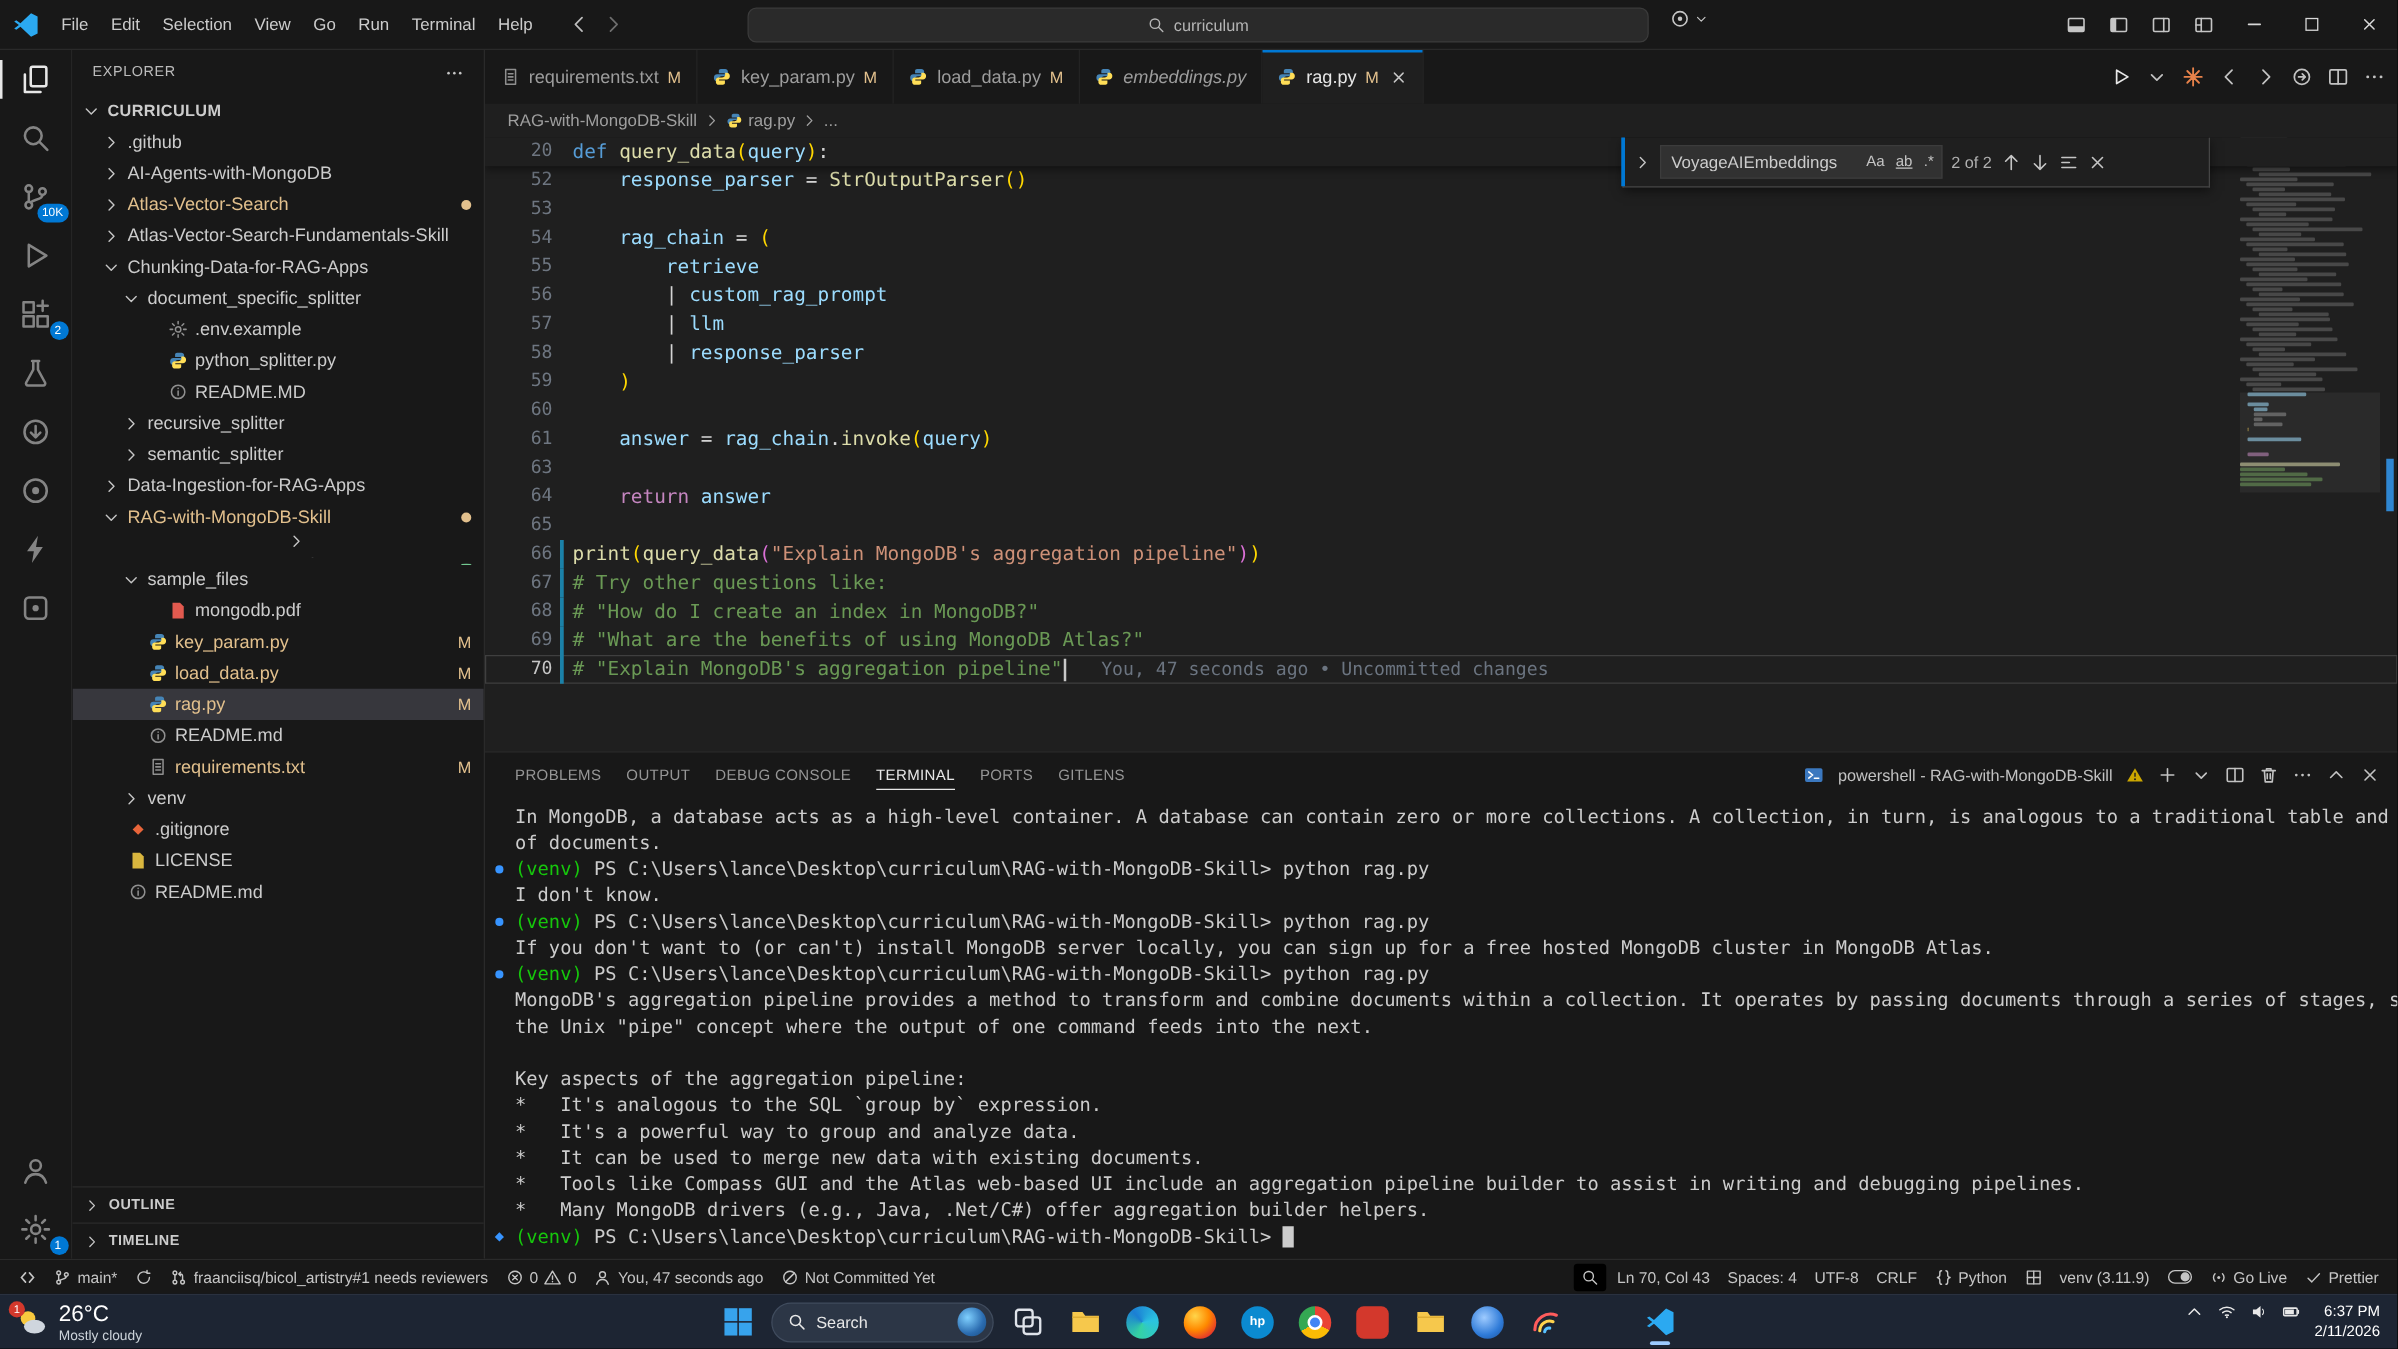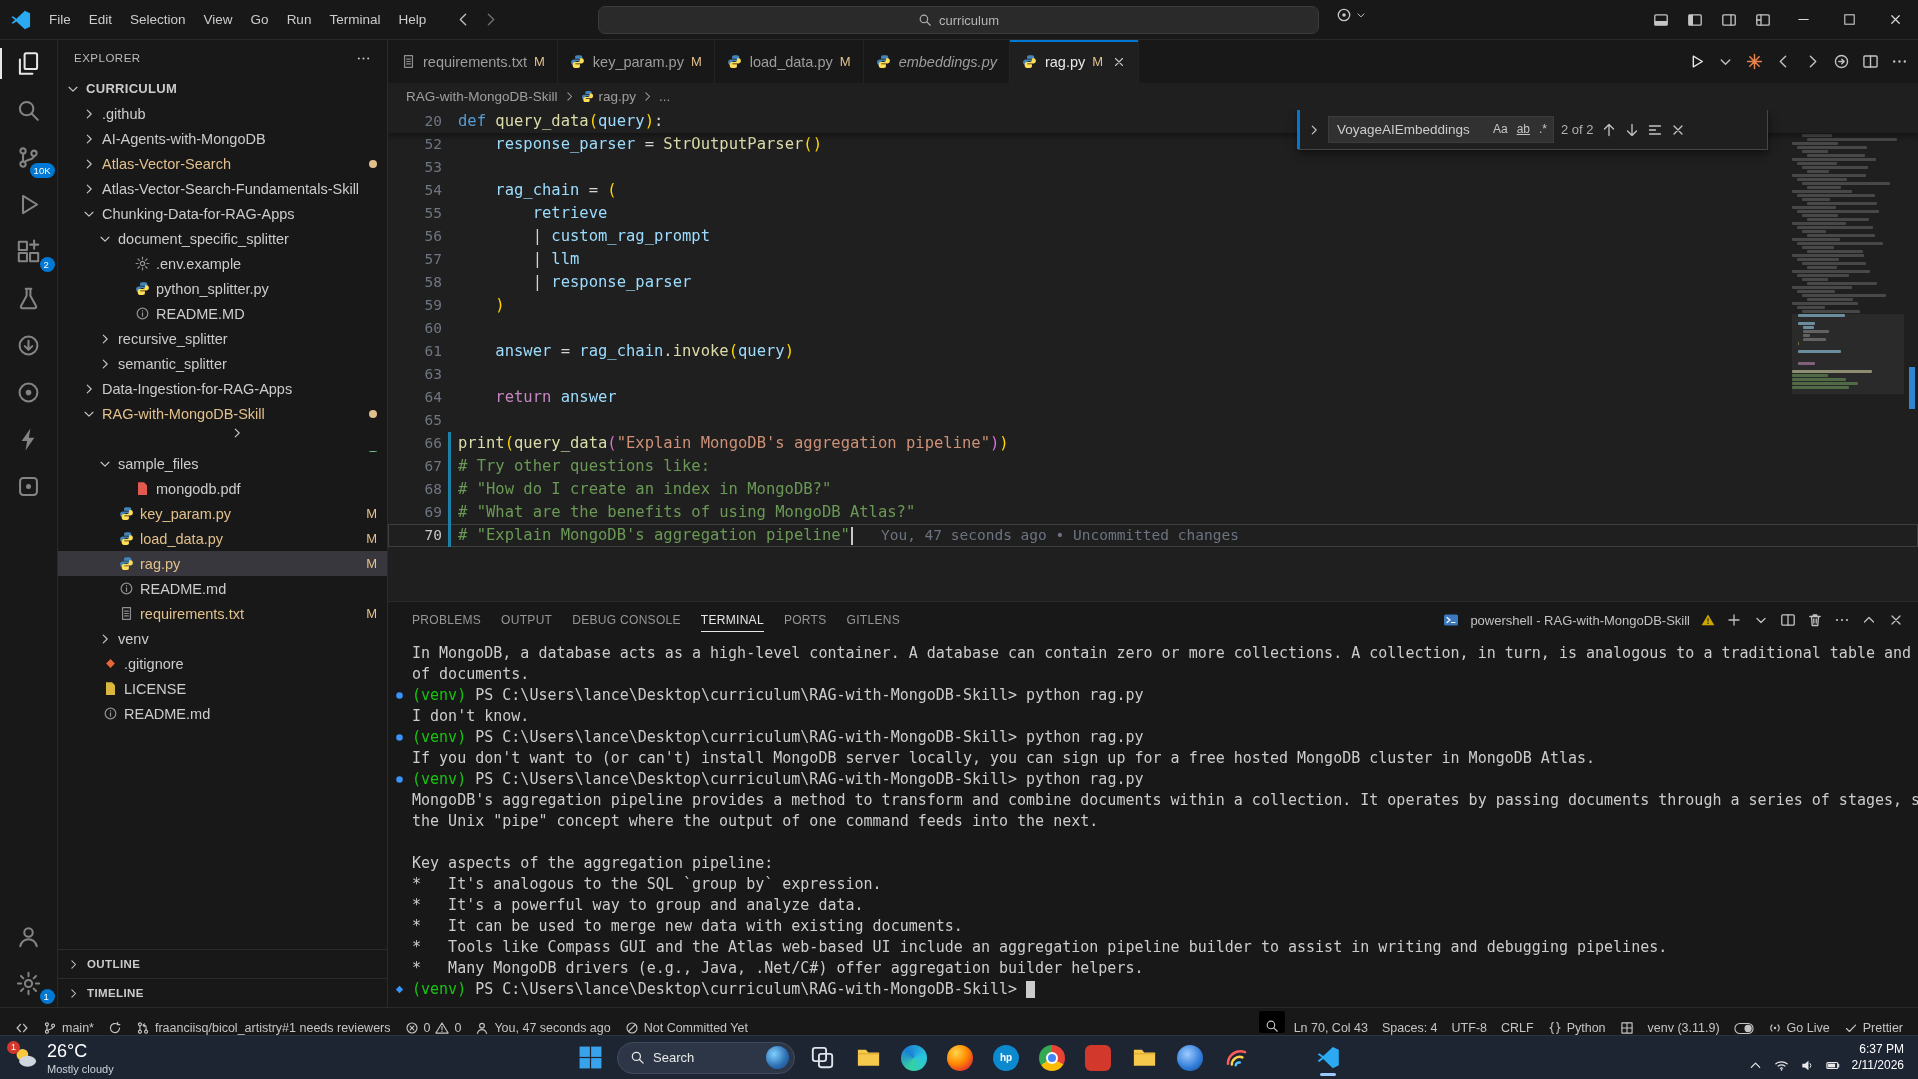--- a/index.html
+++ b/index.html
@@ -124,21 +124,21 @@
   .pbtn{cursor:pointer}
   .pbtn svg{width:16px;height:16px}
   .terminal{flex:1;padding-top:5px;font-family:"DejaVu Sans Mono",monospace;font-size:15px;line-height:21px;color:#ccc;overflow:hidden}
   .trow2{position:relative;padding-left:24px;white-space:pre;overflow:hidden;height:21px}
   .tmark{position:absolute;left:5px;top:4px;width:13px;height:13px}
   .tgreen{color:#16c60c}
   .tcur{display:inline-block;width:9px;height:17px;background:#ccc;vertical-align:middle}
 
   
   .statusbar{height:28px;background:#181818;border-top:1px solid #2a2a2a;display:flex;align-items:center;font-size:12.5px;color:#c5c5c5;padding:0 8px;flex:none}
-  .sb-item{display:flex;align-items:flex-end;gap:5px;padding:0 7px;height:100%;cursor:pointer;white-space:nowrap}
+  .sb-item{display:flex;align-items:center;gap:5px;padding:0 7px;height:100%;cursor:pointer;white-space:nowrap}
   .sb-item svg{width:14px;height:14px}
   .sb-box{background:#000;border-radius:3px;height:22px;padding:0 6px;margin-right:2px;align-self:center}
   .sb-right{margin-left:auto;display:flex;height:100%}
 
   
   .taskbar{height:44px;background:#1d2533;border-top:1px solid rgba(255,255,255,.06);display:flex;align-items:center;position:relative;color:#fff;flex:none}
   .tb-weather{display:flex;align-items:center;gap:9px;padding-left:12px;cursor:pointer;position:relative}
   .wicon{width:26px;height:26px;position:relative}
   .wicon svg{width:26px;height:26px}
   .wbadge{position:absolute;top:-4px;left:-5px;background:#d3382c;color:#fff;font-size:9px;width:13px;height:13px;border-radius:50%;display:flex;align-items:center;justify-content:center}
@@ -152,21 +152,21 @@
   .tb-search svg{width:15px;height:15px}
   .bingcircle{margin-left:auto;width:23px;height:23px;border-radius:50%;background:radial-gradient(circle at 35% 35%,#7fd0ff,#2b6cb0 60%,#184a7e)}
   .circle{width:26px;height:26px;border-radius:50%}
   .edge{background:conic-gradient(from 200deg,#35d2a2,#1b7fd4,#2bc3e0,#35d2a2)}
   .firefox{background:radial-gradient(circle at 35% 30%,#ffd54a,#ff8a00 45%,#e3322d 80%)}
   .hp{background:#0b8ad0;color:#fff;font-size:10px;display:flex;align-items:center;justify-content:center;font-weight:700}
   .chrome{background:conic-gradient(#ea4335 0 33%,#fbbc05 33% 66%,#34a853 66% 100%);position:relative}
   .chrome::after{content:"";position:absolute;inset:7px;border-radius:50%;background:#4285f4;border:2px solid #fff}
   .security{width:26px;height:26px;background:#d3382c;border-radius:6px}
   .chromium{background:radial-gradient(circle at 40% 35%,#9ecbff,#2f7bd8 60%,#1b4f96)}
-  .tb-tray{margin-left:auto;display:flex;align-items:flex-end;gap:11px;padding-right:14px;font-size:12px}
+  .tb-tray{margin-left:auto;display:flex;align-items:flex-start;gap:11px;padding-right:14px;font-size:12px}
   .tb-tray .tico{color:#e8e8e8;cursor:pointer}
   .tb-tray svg{width:15px;height:15px}
   .traytime{text-align:right;line-height:1.3;cursor:pointer}
 </style>
 </head>
 <body>
 
 <div class="window">
 
   <div class="titlebar">

